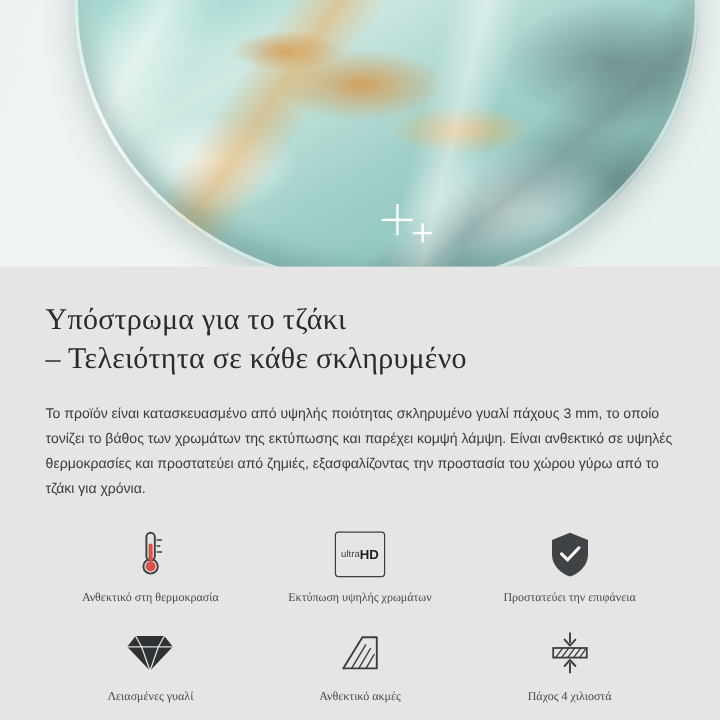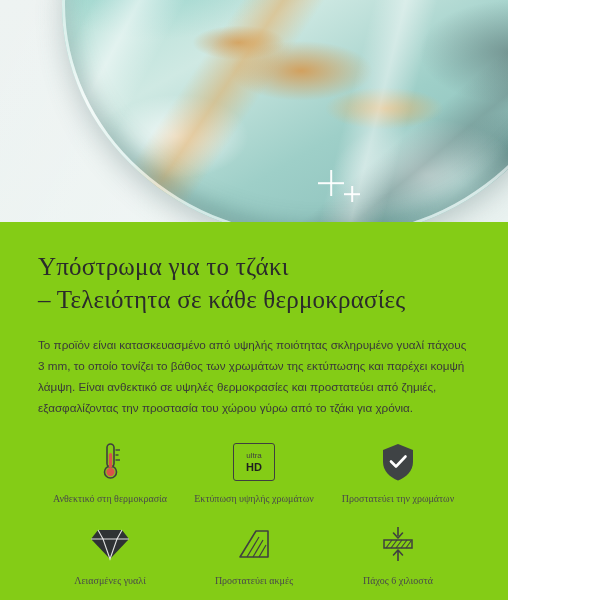--- a/index.html
+++ b/index.html
@@ -9,23 +9,23 @@
   body {
     width: 600px;
     height: 600px;
     background: #ffffff;
     font-family: "Liberation Sans", sans-serif;
     overflow: hidden;
   }
 
   .page {
     position: relative;
-    width: 508px;
+    width: 600px;
     height: 600px;
-    background: #84cc16;
+    background: #e5e5e5;
     overflow: hidden;
   }
 
   
   .hero {
     position: relative;
     width: 600px;
     height: 222px;
     background: #f2f4f4;
     overflow: hidden;
@@ -168,21 +168,21 @@
       <div class="plate-edge"></div>
     </div>
     <div class="sparkle s1"></div>
     <div class="sparkle s2"></div>
   </div>
 
   <div class="content">
 
     <h1 class="headline">
       <span>Υπόστρωμα για το τζάκι</span>
-      <span class="line2">– Τελειότητα σε κάθε θερμοκρασίες</span>
+      <span class="line2">– Τελειότητα σε κάθε σκληρυμένο</span>
     </h1>
 
     <p class="body-text">Το προϊόν είναι κατασκευασμένο από υψηλής ποιότητας σκληρυμένο γυαλί πάχους 3 mm, το οποίο τονίζει το βάθος των χρωμάτων της εκτύπωσης και παρέχει κομψή λάμψη. Είναι ανθεκτικό σε υψηλές θερμοκρασίες και προστατεύει από ζημιές, εξασφαλίζοντας την προστασία του χώρου γύρω από το τζάκι για χρόνια.</p>
 
     <div class="features">
 
       <div class="feature">
         <div class="feature-icon">
           <svg width="34" height="42" viewBox="0 0 34 42">
             <rect x="14" y="3" width="7" height="23" rx="3.5" fill="none" stroke="#3f3f3f" stroke-width="1.6"></rect>
@@ -192,36 +192,36 @@
             <line x1="22.5" y1="9" x2="27" y2="9" stroke="#3f3f3f" stroke-width="1.4"></line>
             <line x1="22.5" y1="14" x2="25.5" y2="14" stroke="#3f3f3f" stroke-width="1.4"></line>
             <line x1="22.5" y1="19" x2="27" y2="19" stroke="#3f3f3f" stroke-width="1.4"></line>
           </svg>
         </div>
         <div class="feature-label">Ανθεκτικό στη θερμοκρασία</div>
       </div>
 
       <div class="feature">
         <div class="feature-icon">
-          <div style="width:40px;height:36px;border:1.6px solid #3f3f3f;border-radius:3px;display:flex;flex-direction:column;align-items:center;justify-content:center;line-height:1;">
+          <div style="width:40px;height:36px;border:1.6px solid #3f3f3f;border-radius:3px;display:flex;flex-direction:row;align-items:center;justify-content:center;line-height:1;">
             <span style="font-size:8px;color:#3f3f3f;font-family:'Liberation Sans',sans-serif;">ultra</span>
             <span style="font-size:11px;font-weight:bold;color:#1f1f1f;font-family:'Liberation Sans',sans-serif;margin-top:2px;">HD</span>
           </div>
         </div>
         <div class="feature-label">Εκτύπωση υψηλής χρωμάτων</div>
       </div>
 
       <div class="feature">
         <div class="feature-icon">
           <svg width="38" height="42" viewBox="0 0 38 42">
             <path d="M19 3 L34 9 V21 C34 30 27 36.5 19 39.5 C11 36.5 4 30 4 21 V9 Z" fill="#3f4345"></path>
             <path d="M12 20.5 L17 25.5 L26.5 15.5" fill="none" stroke="#ffffff" stroke-width="2.6" stroke-linecap="round" stroke-linejoin="round"></path>
           </svg>
         </div>
-        <div class="feature-label">Προστατεύει την χρωμάτων</div>
+        <div class="feature-label">Προστατεύει την επιφάνεια</div>
       </div>
 
       <div class="feature">
         <div class="feature-icon">
           <svg width="42" height="36" viewBox="0 0 42 36">
             <path d="M9 4 H33 L40 13 L21 33 L2 13 Z" fill="#2f3234"></path>
             <path d="M9 4 L14 13 L21 33 L28 13 L33 4" fill="none" stroke="#ffffff" stroke-width="1.1" opacity="0.85"></path>
             <path d="M2 13 H40" stroke="#ffffff" stroke-width="1.1" opacity="0.85"></path>
           </svg>
         </div>
@@ -230,36 +230,36 @@
 
       <div class="feature">
         <div class="feature-icon">
           <svg width="40" height="34" viewBox="0 0 40 34">
             <path d="M6 30 L22 4 L34 4 L34 30 Z" fill="none" stroke="#3f3f3f" stroke-width="1.6" stroke-linejoin="round"></path>
             <line x1="13" y1="30" x2="25" y2="10" stroke="#3f3f3f" stroke-width="1.2"></line>
             <line x1="19" y1="30" x2="29" y2="13" stroke="#3f3f3f" stroke-width="1.2"></line>
             <line x1="25" y1="30" x2="32" y2="18" stroke="#3f3f3f" stroke-width="1.2"></line>
           </svg>
         </div>
-        <div class="feature-label">Προστατεύει ακμές</div>
+        <div class="feature-label">Ανθεκτικό ακμές</div>
       </div>
 
       <div class="feature">
         <div class="feature-icon">
           <svg width="40" height="40" viewBox="0 0 40 40">
             <line x1="20" y1="3" x2="20" y2="12" stroke="#3f3f3f" stroke-width="1.6"></line>
             <path d="M15.5 9 L20 14 L24.5 9" fill="none" stroke="#3f3f3f" stroke-width="1.6" stroke-linecap="round" stroke-linejoin="round"></path>
             <rect x="6" y="16" width="28" height="8" fill="none" stroke="#3f3f3f" stroke-width="1.5"></rect>
             <line x1="8" y1="24" x2="14" y2="16" stroke="#3f3f3f" stroke-width="1.1"></line>
             <line x1="13" y1="24" x2="19" y2="16" stroke="#3f3f3f" stroke-width="1.1"></line>
             <line x1="18" y1="24" x2="24" y2="16" stroke="#3f3f3f" stroke-width="1.1"></line>
             <line x1="23" y1="24" x2="29" y2="16" stroke="#3f3f3f" stroke-width="1.1"></line>
             <line x1="28" y1="24" x2="33" y2="17" stroke="#3f3f3f" stroke-width="1.1"></line>
             <line x1="20" y1="37" x2="20" y2="28" stroke="#3f3f3f" stroke-width="1.6"></line>
             <path d="M15.5 31 L20 26 L24.5 31" fill="none" stroke="#3f3f3f" stroke-width="1.6" stroke-linecap="round" stroke-linejoin="round"></path>
           </svg>
         </div>
-        <div class="feature-label">Πάχος 6 χιλιοστά</div>
+        <div class="feature-label">Πάχος 4 χιλιοστά</div>
       </div>
 
     </div>
   </div>
 </div>
 
 </body></html>

